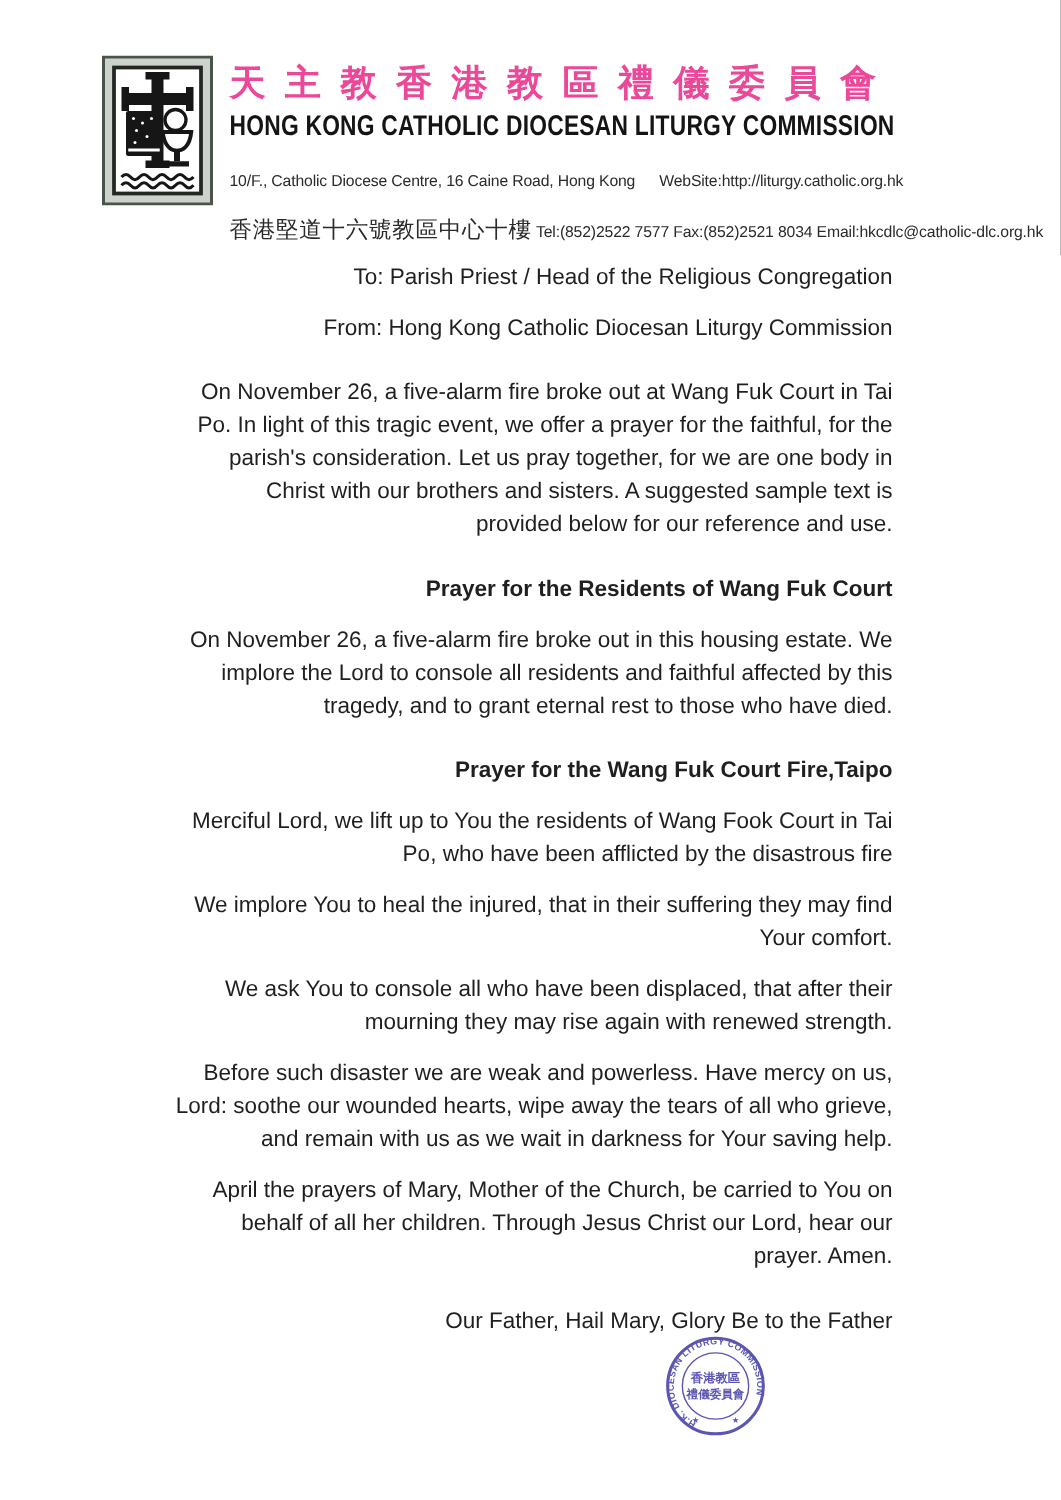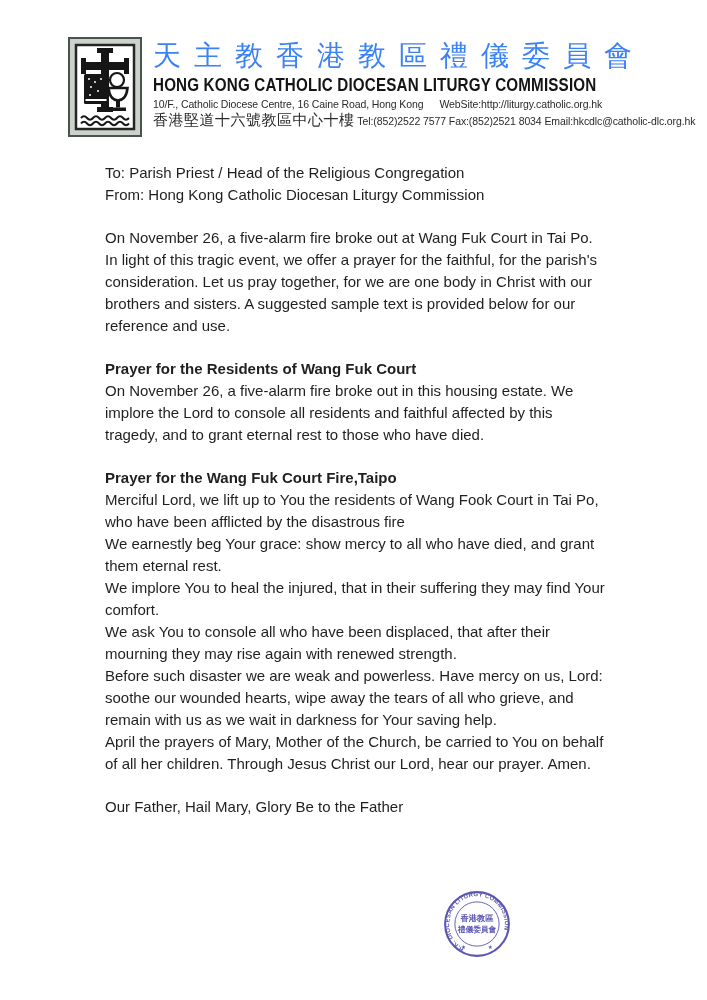--- a/index.html
+++ b/index.html
@@ -23,55 +23,56 @@
     display: flex;
     align-items: flex-start;
   }
   .logo-box { flex: 0 0 auto; }
   .head-text {
     margin-left: 11px;
     padding-top: 2px;
     white-space: nowrap;
   }
   .title-zh {
-    font-size: 28px;
+    font-size: 24px;
     letter-spacing: 13px;
-    color: #3b82f6;
-    font-weight: 400;
+    color: #ec4899;
+    font-weight: 700;
     line-height: 34px;
   }
   .title-en {
     font-size: 19px;
     font-weight: 700;
     color: #141414;
     line-height: 24px;
     transform: scaleX(0.80);
     transform-origin: left center;
     letter-spacing: 0.2px;
   }
   .addr-line {
     font-size: 10.5px;
     color: #2a2a2a;
     line-height: 15px;
     letter-spacing: -0.1px;
+    margin-top: 17px;
   }
   .addr-gap { display: inline-block; width: 16px; }
   .addr-zh { font-size: 15px; letter-spacing: 0.5px; }
 
   
   .body-text {
     position: absolute;
     left: 105px;
     top: 162px;
     width: 502px;
     font-size: 15px;
     line-height: 22px;
     color: #1f1f1f;
   }
-  .body-text p { margin: 0; }
+  .body-text p { margin: 12px; text-align: right; }
   .gap { margin-top: 21px !important; }
   .bold { font-weight: 700; }
 
   
   .stamp {
     position: absolute;
     left: 441px;
     top: 888px;
     width: 72px;
     height: 72px;
@@ -127,21 +128,20 @@
     <p>To: Parish Priest / Head of the Religious Congregation</p>
     <p>From: Hong Kong Catholic Diocesan Liturgy Commission</p>
 
     <p class="gap">On November 26, a five-alarm fire broke out at Wang Fuk Court in Tai Po. In light of this tragic event, we offer a prayer for the faithful, for the parish's consideration. Let us pray together, for we are one body in Christ with our brothers and sisters. A suggested sample text is provided below for our reference and use.</p>
 
     <p class="gap bold">Prayer for the Residents of Wang Fuk Court</p>
     <p>On November 26, a five-alarm fire broke out in this housing estate. We implore the Lord to console all residents and faithful affected by this tragedy, and to grant eternal rest to those who have died.</p>
 
     <p class="gap bold">Prayer for the Wang Fuk Court Fire,Taipo</p>
     <p>Merciful Lord, we lift up to You the residents of Wang Fook Court in Tai Po, who have been afflicted by the disastrous fire</p>
-    <p>We earnestly beg Your grace: show mercy to all who have died, and grant them eternal rest.</p>
     <p>We implore You to heal the injured, that in their suffering they may find Your comfort.</p>
     <p>We ask You to console all who have been displaced, that after their mourning they may rise again with renewed strength.</p>
     <p>Before such disaster we are weak and powerless. Have mercy on us, Lord: soothe our wounded hearts, wipe away the tears of all who grieve, and remain with us as we wait in darkness for Your saving help.</p>
     <p>April the prayers of Mary, Mother of the Church, be carried to You on behalf of all her children. Through Jesus Christ our Lord, hear our prayer. Amen.</p>
 
     <p class="gap">Our Father, Hail Mary, Glory Be to the Father</p>
   </div>
 
   <div class="stamp">
     <svg width="72" height="72" viewBox="0 0 70 70" aria-hidden="true">

